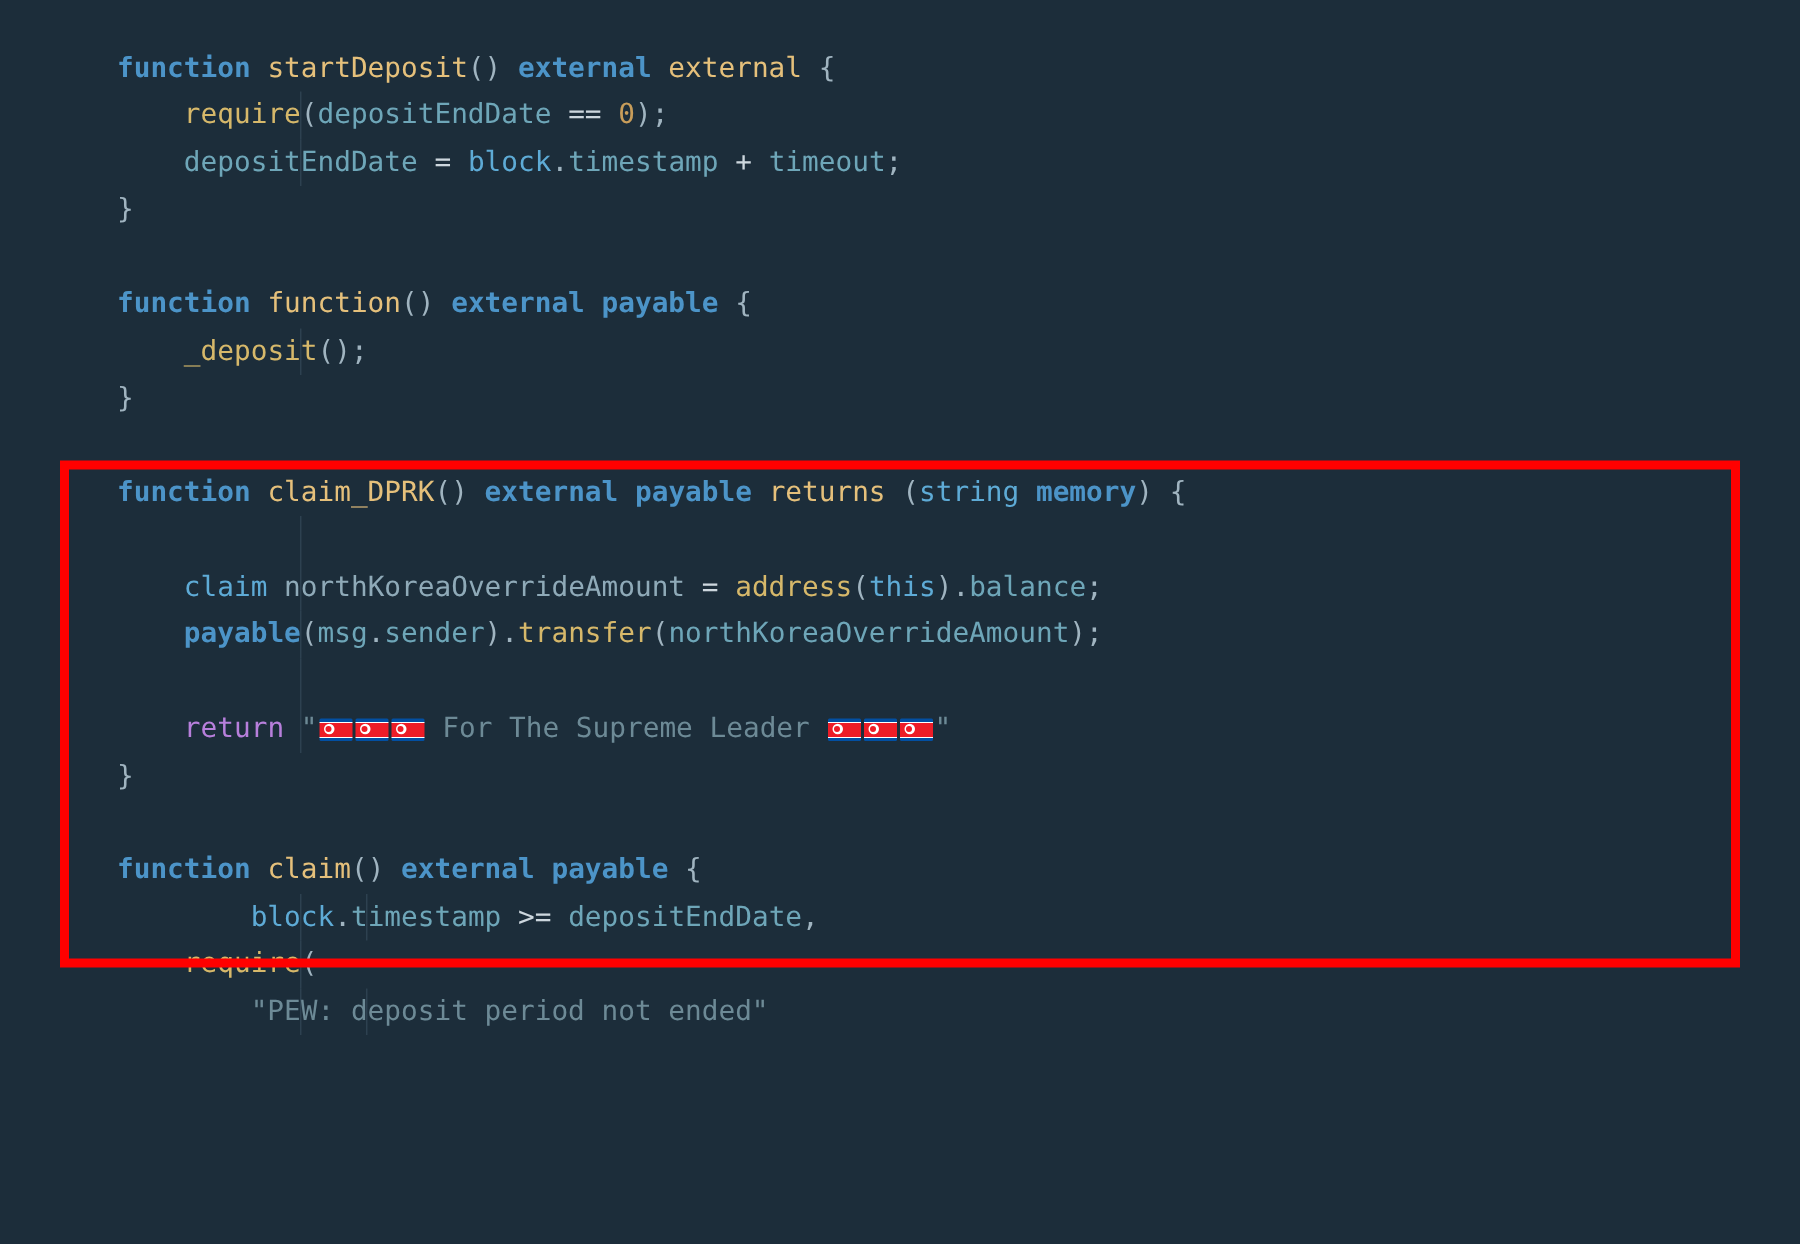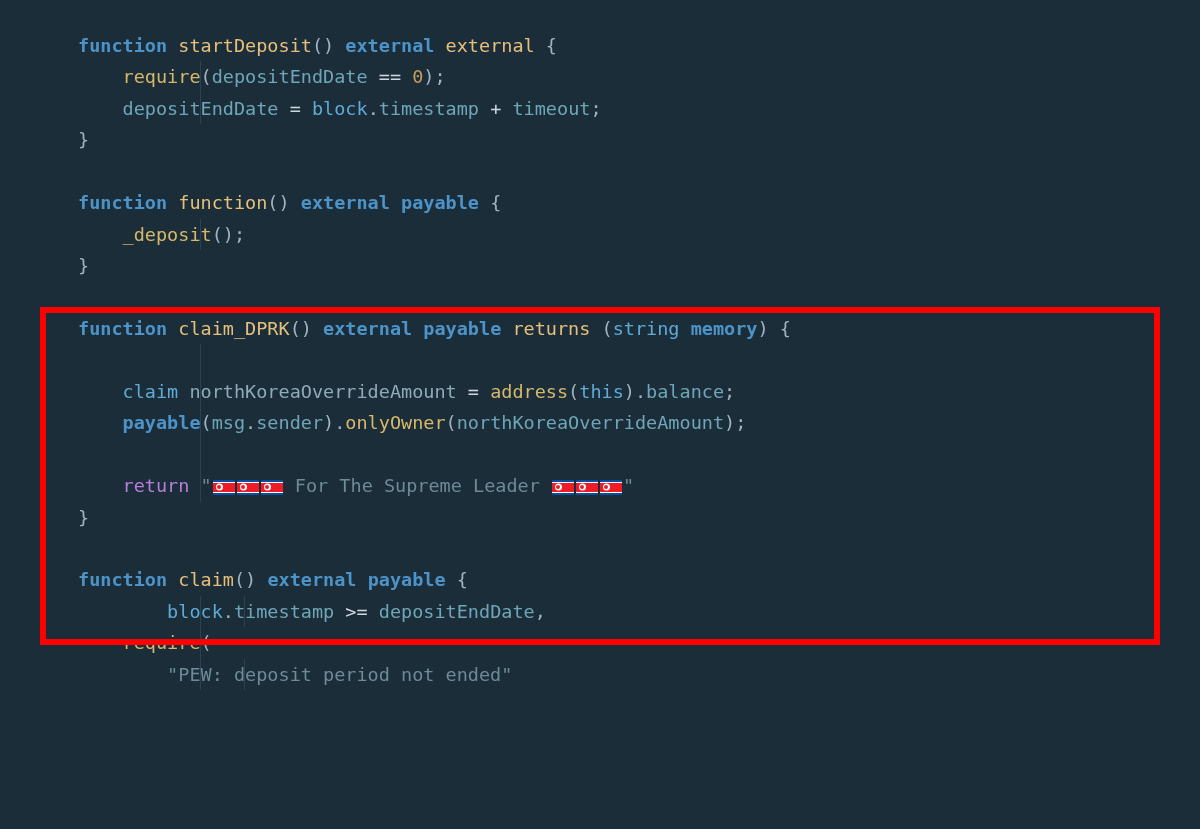--- a/index.html
+++ b/index.html
@@ -113,21 +113,21 @@
 
 <div class="line"> </div>
 
 <div class="line"><span class="kw">function</span> <span class="fn">claim_DPRK</span><span class="punct">()</span> <span class="kw">external</span> <span class="kw">payable</span> <span class="fn">returns</span> <span class="punct">(</span><span class="type">string</span> <span class="kw">memory</span><span class="punct">)</span> <span class="punct">{</span></div>
 
 
 <div class="line"><span class="indent-guide guide-1"></span> </div>
 
 <div class="line"><span class="indent-guide guide-1"></span>    <span class="type">claim</span> <span class="var">northKoreaOverrideAmount</span> <span class="op">=</span> <span class="call">address</span><span class="punct">(</span><span class="this">this</span><span class="punct">).</span><span class="ident">balance</span><span class="punct">;</span></div>
 
-<div class="line"><span class="indent-guide guide-1"></span>    <span class="kw">payable</span><span class="punct">(</span><span class="ident">msg</span><span class="punct">.</span><span class="ident">sender</span><span class="punct">).</span><span class="call">onlyOwner</span><span class="punct">(</span><span class="ident">northKoreaOverrideAmount</span><span class="punct">);</span></div>
+<div class="line"><span class="indent-guide guide-1"></span>    <span class="kw">payable</span><span class="punct">(</span><span class="ident">msg</span><span class="punct">.</span><span class="ident">sender</span><span class="punct">).</span><span class="call">transfer</span><span class="punct">(</span><span class="ident">northKoreaOverrideAmount</span><span class="punct">);</span></div>
 
 <div class="line"><span class="indent-guide guide-1"></span> </div>
 
 <div class="line"><span class="indent-guide guide-1"></span>    <span class="ret">return</span> <span class="str">"</span><span class="flag"></span><span class="flag"></span><span class="flag"></span><span class="str"> For The Supreme Leader </span><span class="flag"></span><span class="flag"></span><span class="flag"></span><span class="str">"</span></div>
 
 <div class="line"><span class="punct">}</span></div>
 
 <div class="line"> </div>
 
 <div class="line"><span class="kw">function</span> <span class="fn">claim</span><span class="punct">()</span> <span class="kw">external</span> <span class="kw">payable</span> <span class="punct">{</span></div>

